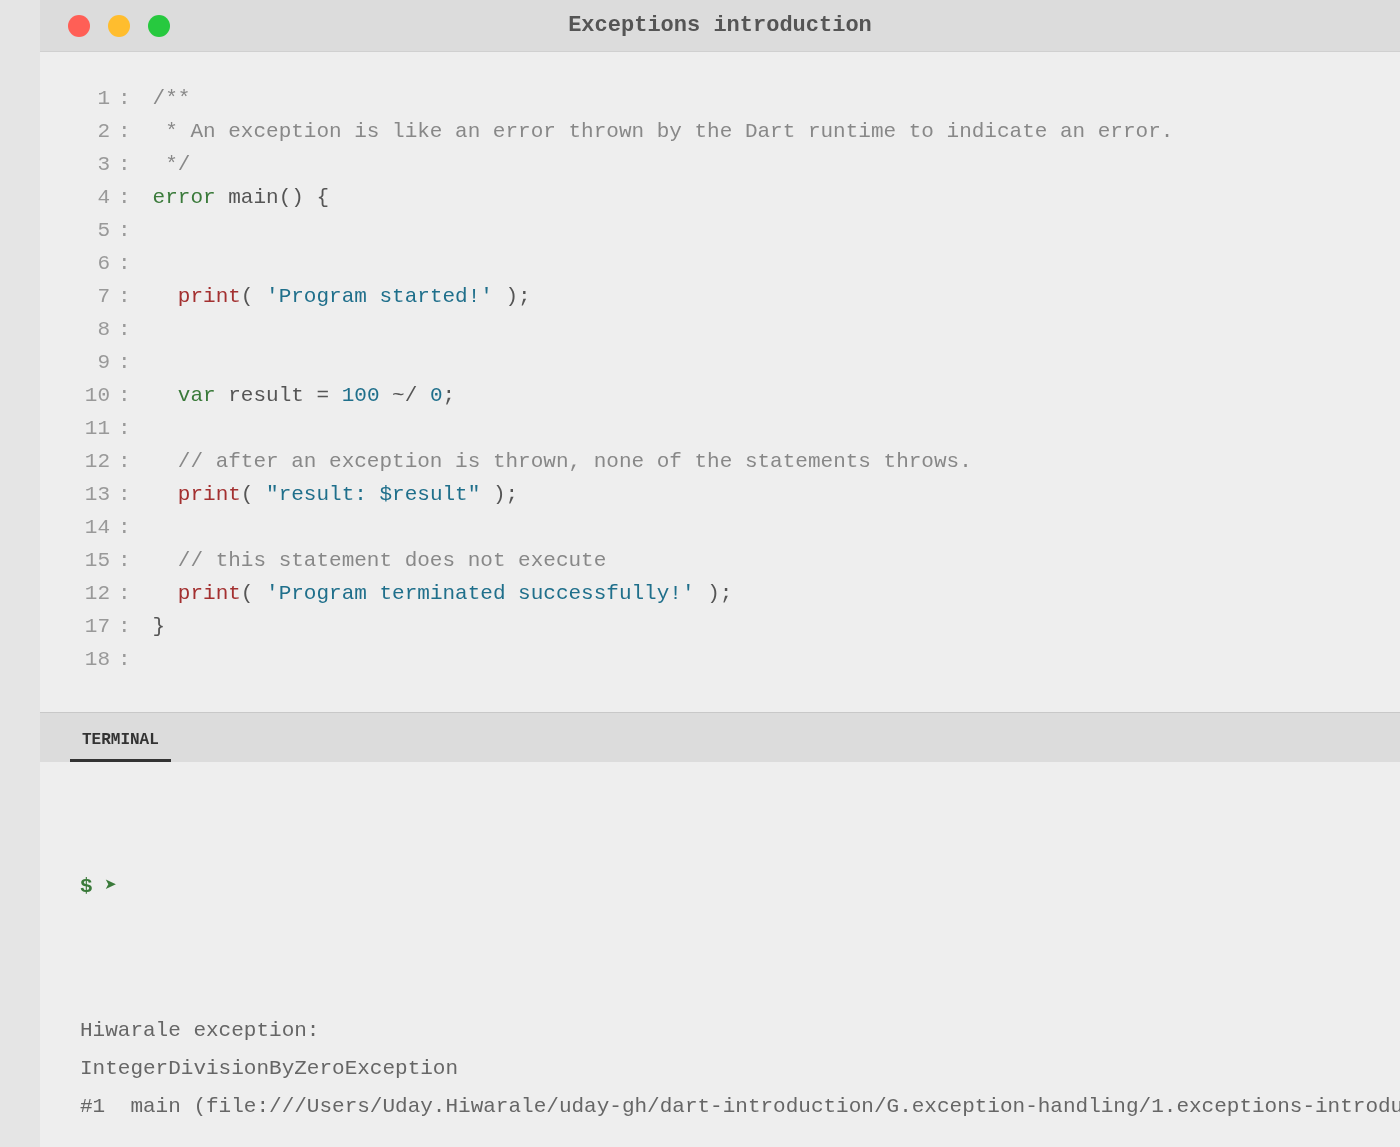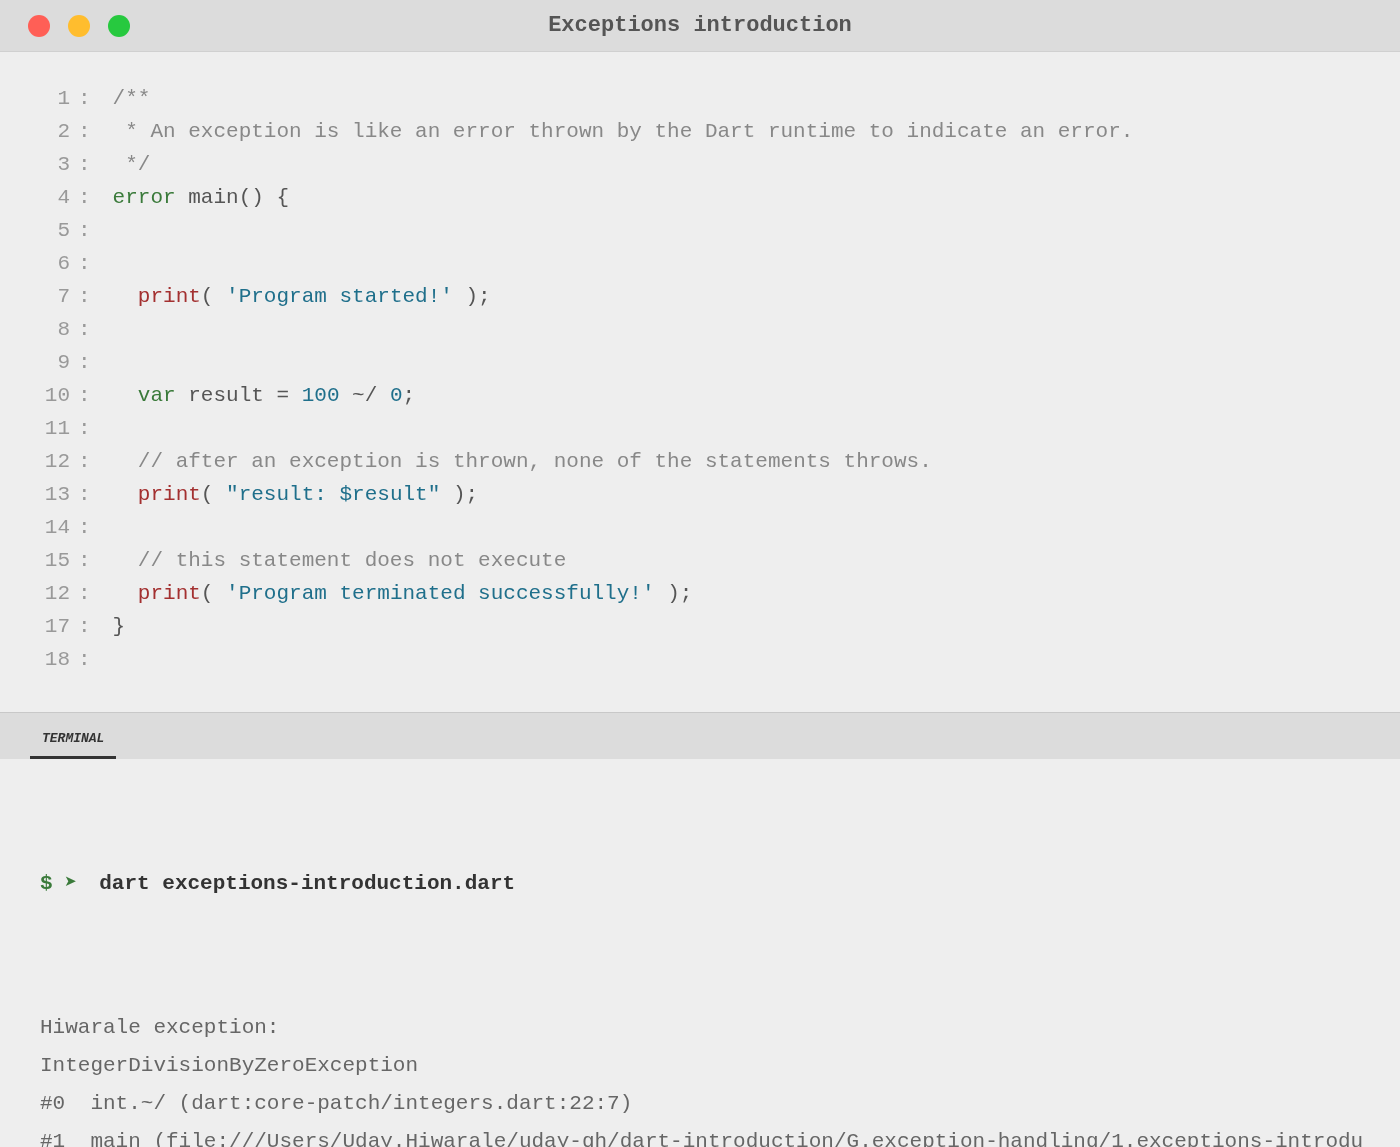--- a/index.html
+++ b/index.html
@@ -6,20 +6,21 @@
     body {
       font-family: "Courier New", Courier, monospace;
       background: #e5e5e5;
       width: 1400px;
       height: 1147px;
       overflow: hidden;
     }
     .window {
       background: #0f172a;
       height: 100%;
+      margin-left: 40px;
     }
     .titlebar {
       background: #dcdcdc;
       height: 52px;
       display: flex;
       align-items: center;
       position: relative;
       border-bottom: 1px solid #d0d0d0;
     }
     .traffic-lights {
@@ -79,22 +80,21 @@
     .c-number { color: #1f6f8b; }
 
     .terminal-bar {
       background: #dcdcdc;
       padding: 14px 30px 0 30px;
       border-top: 1px solid #c8c8c8;
     }
     .terminal-tab {
       display: inline-block;
       font-weight: bold;
-      font-size: 13px;
-      font-style: italic;
+      font-size: 16px;
       color: #333;
       padding: 4px 12px 10px 12px;
       border-bottom: 3px solid #333;
     }
     .terminal-body {
       background: #eeeeee;
       padding: 30px 40px;
       font-size: 21px;
       line-height: 38px;
       color: #666;
@@ -148,18 +148,17 @@
     </div>
 
   <div class="terminal-bar">
     <span class="terminal-tab">TERMINAL</span>
   </div>
 
   <div class="terminal-body">
     <div class="prompt-line">
       <span class="prompt-dollar">$</span>
       <span class="prompt-arrow">➤</span>
-      <span class="prompt-cmd">dart exceptions-introduction.dart</span>
     </div>
-    <div id="terminal-output"><div class="term-out">Hiwarale exception:</div><div class="term-out">IntegerDivisionByZeroException</div><div class="term-out">#0  int.~/ (dart:core-patch/integers.dart:22:7)</div><div class="term-out">#1  main (file:///Users/Uday.Hiwarale/uday-gh/dart-introduction/G.exception-handling/1.exceptions-introdu</div></div>
+    <div id="terminal-output"><div class="term-out">Hiwarale exception:</div><div class="term-out">IntegerDivisionByZeroException</div><div class="term-out">#1  main (file:///Users/Uday.Hiwarale/uday-gh/dart-introduction/G.exception-handling/1.exceptions-introdu</div></div>
   </div>
 
 </div>
 
 </body></html>

